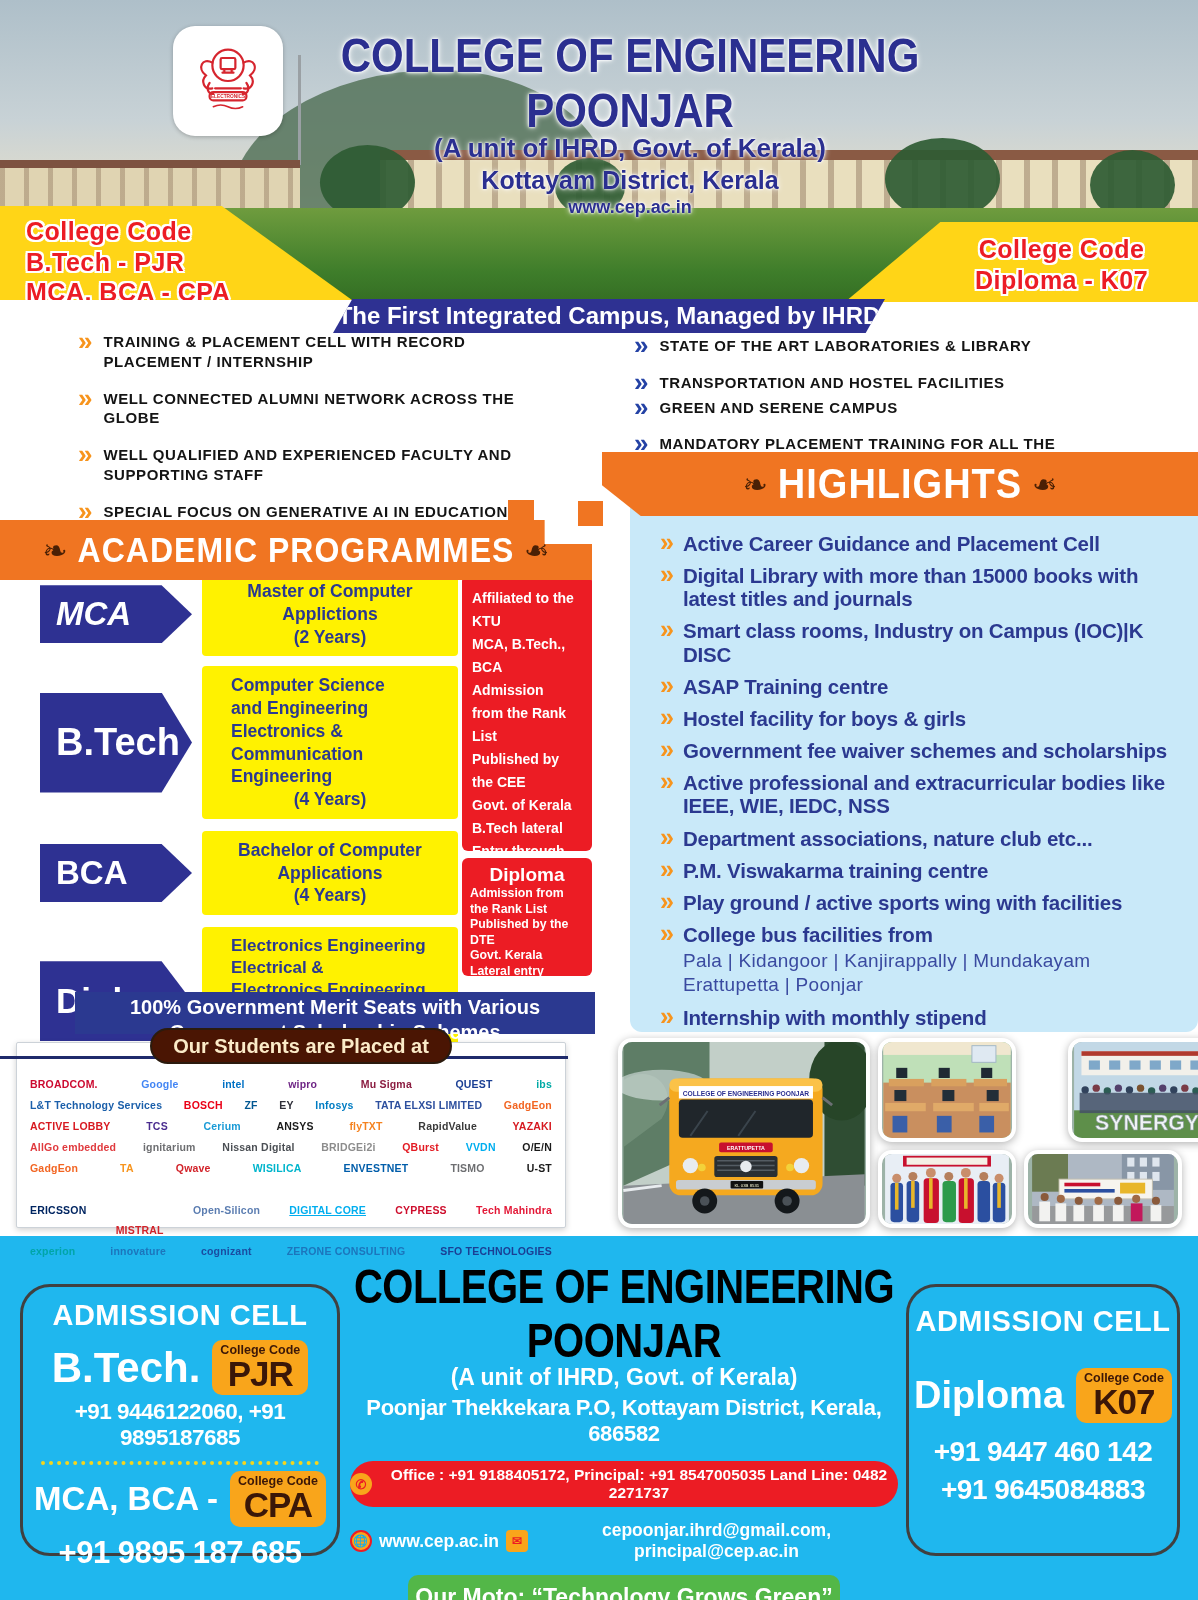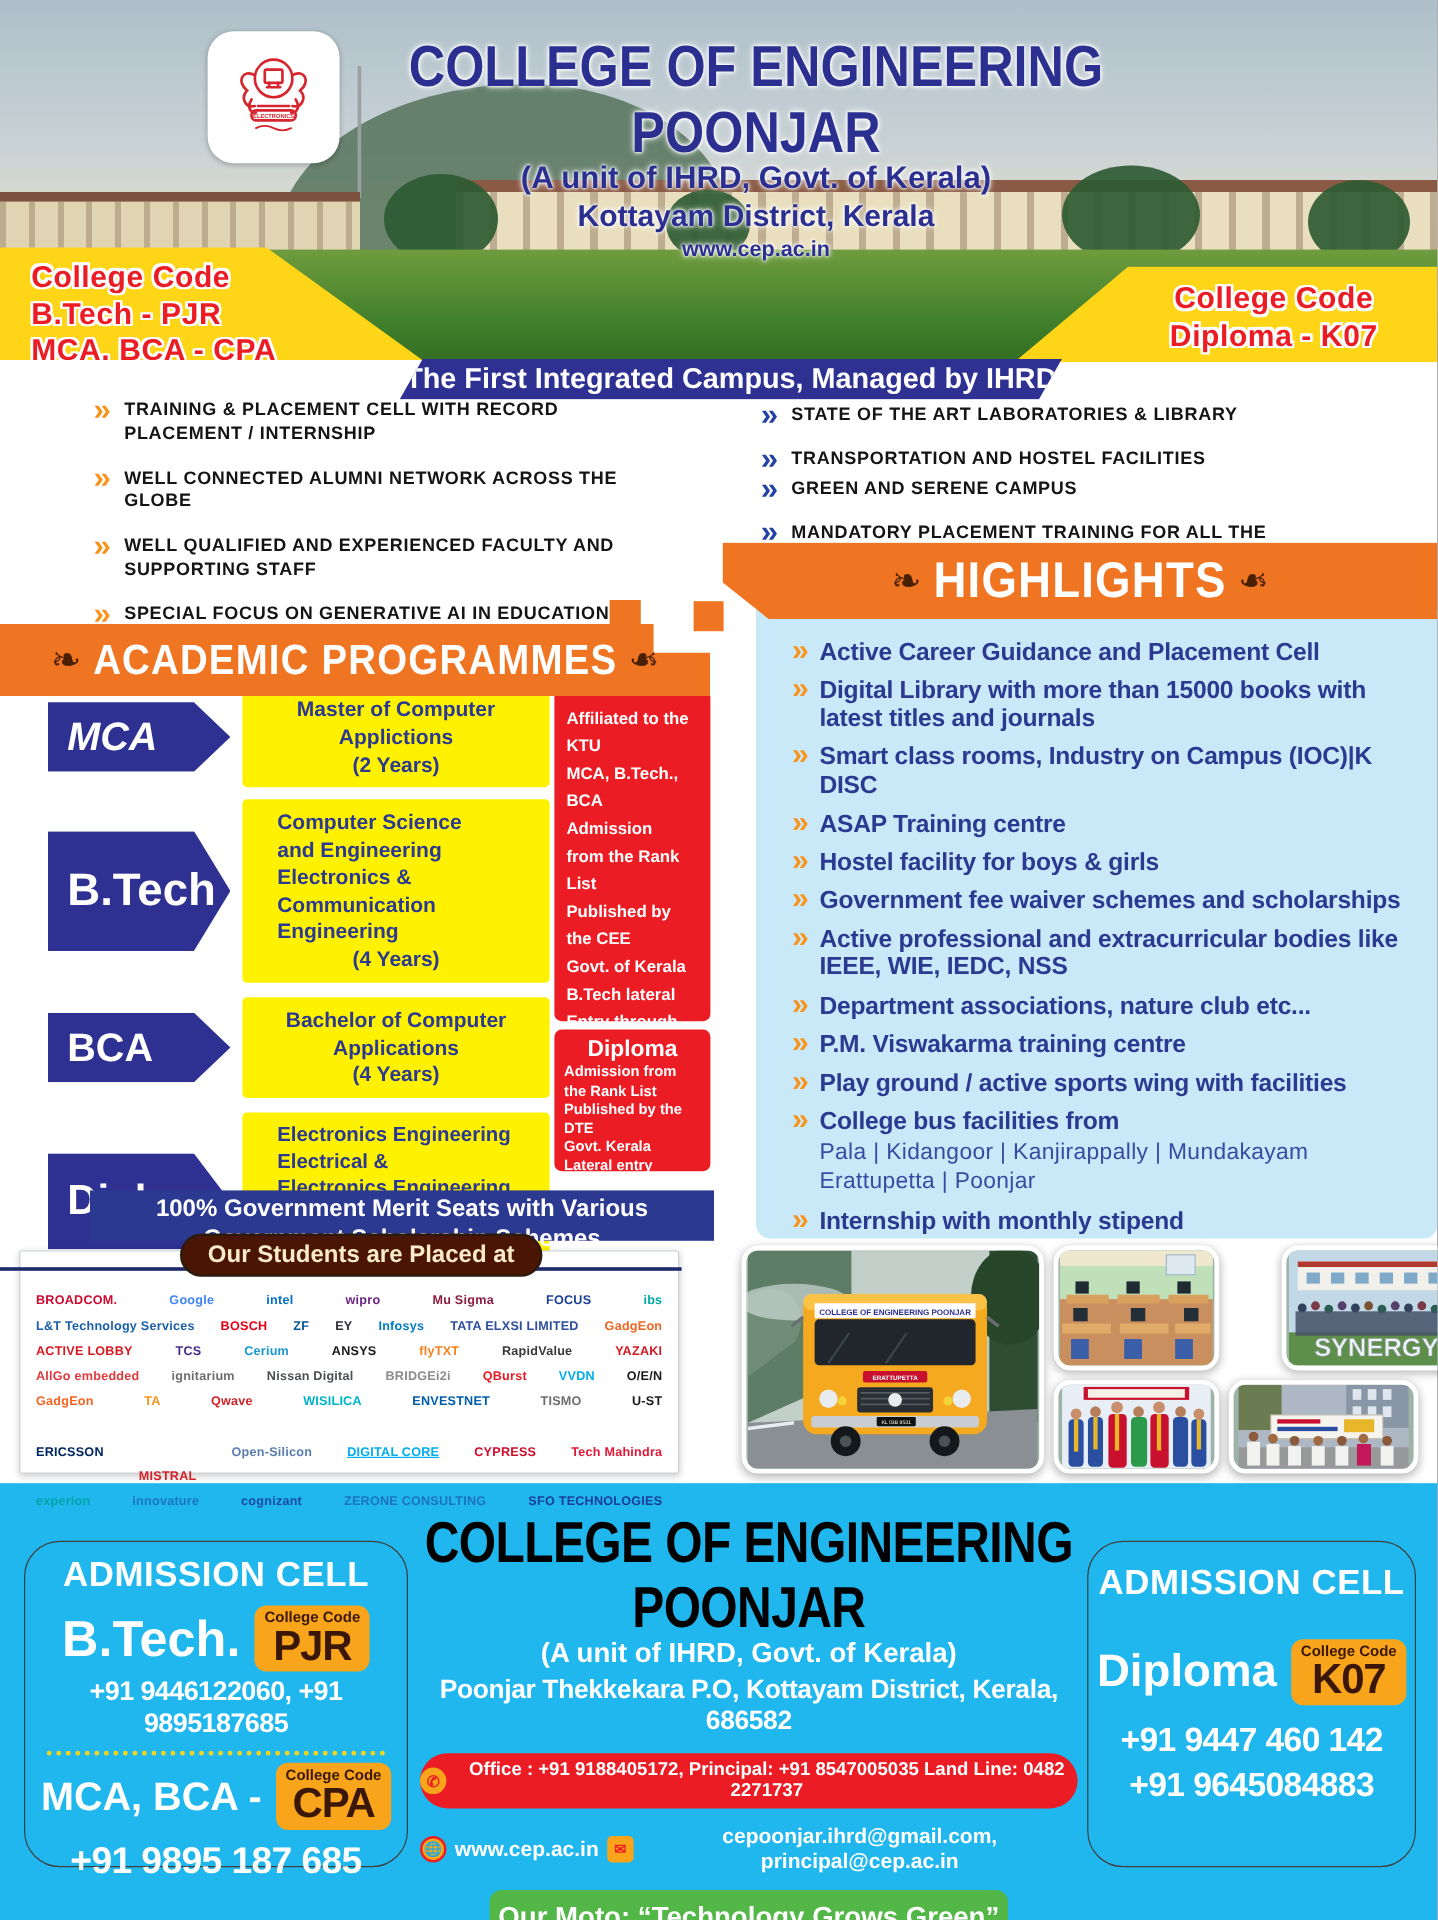--- a/index.html
+++ b/index.html
@@ -125,21 +125,21 @@
         box-shadow:0 2px 8px rgba(0,0,0,.3);background:#9db3a8;}
   .ph-bus{left:618px;top:1038px;width:252px;height:190px;}
   .ph-lab{left:878px;top:1038px;width:138px;height:104px;}
   .ph-syn{left:1068px;top:1038px;width:158px;height:104px;}
   .ph-grad{left:878px;top:1150px;width:138px;height:78px;}
   .ph-crowd{left:1024px;top:1150px;width:158px;height:78px;}
   .photo svg{display:block;width:100%;height:100%;}
 
   
   .footer{position:absolute;left:0;top:1236px;width:1198px;height:364px;background:#1fb7ee;z-index:1;}
-  .cell-panel{position:absolute;border:1px solid #404040;border-radius:30px;text-align:center;color:#fff;}
+  .cell-panel{position:absolute;border:3px solid #404040;border-radius:30px;text-align:center;color:#fff;}
   .cell-left{left:20px;top:48px;width:320px;height:272px;padding-top:12px;}
   .cell-right{left:906px;top:48px;width:274px;height:272px;padding-top:18px;}
   .cell-title{font-size:29px;font-weight:800;letter-spacing:.5px;}
   .cell-row{display:flex;justify-content:center;align-items:center;gap:12px;margin-top:8px;}
   .cell-prog{font-size:42px;font-weight:800;}
   .badge{background:#f9a51b;border-radius:10px;padding:3px 8px 5px;color:#3b1708;text-align:center;}
   .badge-label{font-size:12.5px;font-weight:800;}
   .badge-code{font-size:35px;font-weight:800;line-height:.95;letter-spacing:-1px;}
   .cell-phones{font-size:22.5px;font-weight:800;margin-top:4px;letter-spacing:-.5px;}
   .dotted-div{margin:10px 18px 6px;border-top:4px dotted #f6d51c;}
@@ -419,21 +419,21 @@
   <div class="placed-line"></div>
   <div class="placed-panel"></div>
   <div class="placed-pill">Our Students are Placed at</div>
   <div id="logo-rows">
       <div class="logo-row">
         <span class="logo-item" style="color: rgb(204, 9, 47);">BROADCOM.</span>
         <span class="logo-item" style="color: rgb(66, 133, 244);">Google</span>
         <span class="logo-item" style="color: rgb(0, 113, 197);">intel</span>
         <span class="logo-item" style="color: rgb(110, 37, 133);">wipro</span>
         <span class="logo-item" style="color: rgb(139, 29, 65);">Mu Sigma</span>
-        <span class="logo-item" style="color: rgb(27, 63, 148);">FOCUS</span>
+        <span class="logo-item" style="color: rgb(27, 63, 148);">QUEST</span>
         <span class="logo-item" style="color: rgb(0, 169, 165);">ibs</span>
       </div>
       <div class="logo-row">
         <span class="logo-item" style="color: rgb(27, 95, 170);">L&amp;T Technology Services</span>
         <span class="logo-item" style="color: rgb(234, 0, 22);">BOSCH</span>
         <span class="logo-item" style="color: rgb(0, 86, 145);">ZF</span>
         <span class="logo-item" style="color: rgb(46, 46, 56);">EY</span>
         <span class="logo-item" style="color: rgb(0, 124, 195);">Infosys</span>
         <span class="logo-item" style="color: rgb(45, 79, 158);">TATA ELXSI LIMITED</span>
         <span class="logo-item" style="color: rgb(242, 101, 34);">GadgEon</span>

